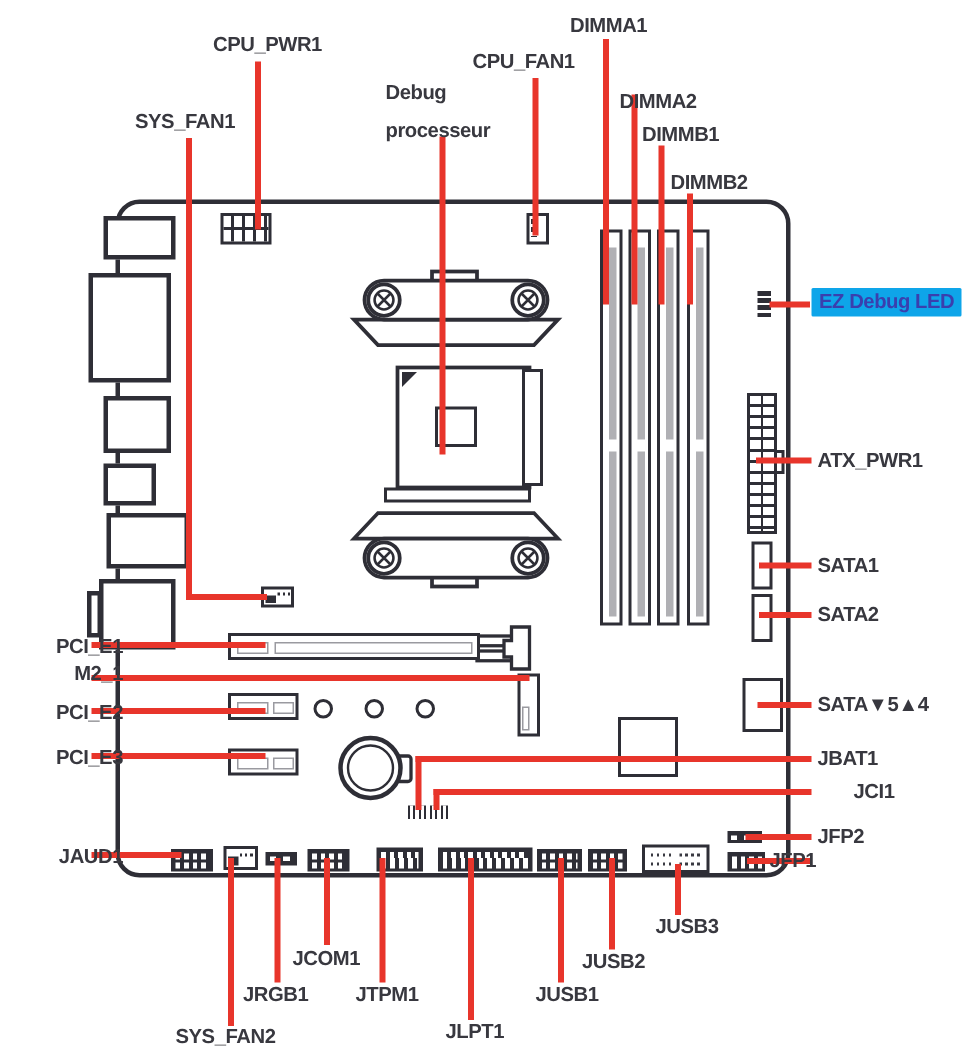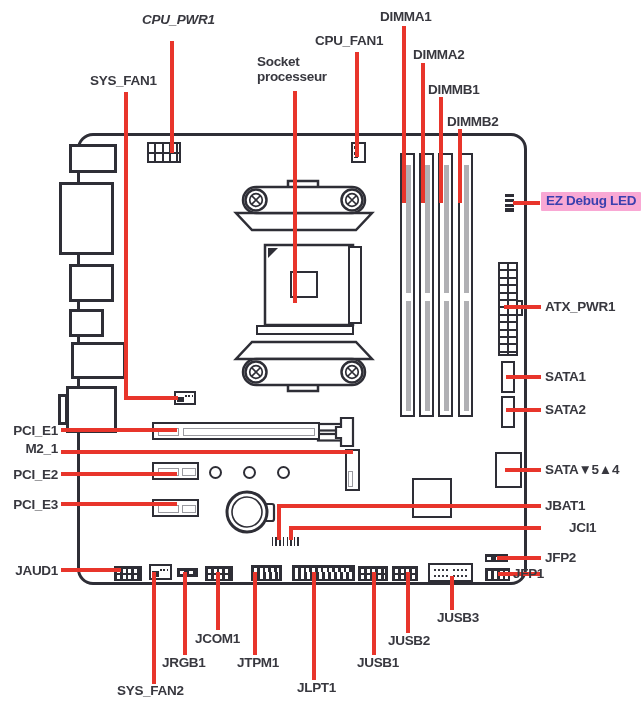--- a/index.html
+++ b/index.html
@@ -1,22 +1,22 @@
 <!DOCTYPE html>
 <html><head>
 <meta charset="utf-8">
 <style>
   html,body{margin:0;padding:0;background:#fff;}
   #canvas{position:relative;width:644px;height:707px;background:#fff;overflow:hidden;
           font-family:"Liberation Sans",sans-serif;}
   #canvas *{box-sizing:border-box;}
   .lbl{position:absolute;font-weight:700;font-size:13.5px;line-height:14px;color:#38383f;
        letter-spacing:-0.3px;white-space:nowrap;z-index:40;}
-  .lbl.right{width:50px;text-align:right;}
-  .hl{background:#f9a8d4;color:#3a3fae;padding:2px 5px 3px;border-radius:1px;}
+  .lbl.right{width:50px;text-align:right;margin-left:24px;}
+  .hl{background:#0ea5e9;color:#3a3fae;padding:2px 5px 3px;border-radius:1px;}
   .rl{position:absolute;background:#e8352b;z-index:30;}
   .wbox{position:absolute;background:#fff;border:2.5px solid #2e2e36;z-index:20;}
   .io{position:absolute;background:#fff;border:3px solid #2e2e36;z-index:20;}
   .hdr{position:absolute;background:#2e2e36;z-index:20;}
   .hdr .r{position:absolute;left:3px;right:3px;height:4px;
           background-image:repeating-linear-gradient(to right,#fff 0 3px,transparent 3px 5.7px);}
   .hdr .r.t{top:2.5px;} .hdr .r.b{bottom:2.5px;}
   .hdr .rb{position:absolute;left:3px;right:3px;bottom:2.5px;height:7px;
           background-image:repeating-linear-gradient(to right,#fff 0 3px,transparent 3px 6px);}
   .slot{position:absolute;background:#fff;border:2.5px solid #2e2e36;z-index:20;}
@@ -248,29 +248,29 @@
   <div class="rl" style="left:61px;top:568px;width:60px;height:4px;"></div>
   <div class="rl" style="left:152px;top:572px;width:4px;height:112px;"></div>
   <div class="rl" style="left:183px;top:572px;width:4px;height:83px;"></div>
   <div class="rl" style="left:216px;top:572px;width:4px;height:58px;"></div>
   <div class="rl" style="left:253px;top:572px;width:4px;height:83px;"></div>
   <div class="rl" style="left:312px;top:572px;width:4px;height:108px;"></div>
   <div class="rl" style="left:372px;top:572px;width:4px;height:83px;"></div>
   <div class="rl" style="left:406px;top:572px;width:4px;height:61px;"></div>
   <div class="rl" style="left:450px;top:576px;width:4px;height:34px;"></div>
 
-  <div class="lbl" style="left:142px;top:13px;font-style:italic;">CPU_PWR1</div>
+  <div class="lbl" style="left:142px;top:23px;">CPU_PWR1</div>
   <div class="lbl" style="left:90px;top:74px;">SYS_FAN1</div>
   <div class="lbl" style="left:257px;top:55px;">
-    <span style="display:block;">Socket</span>
-    <span style="display:block;margin-top:1px;">processeur</span>
+    <span style="display:block;">Debug</span>
+    <span style="display:block;margin-top:11px;">processeur</span>
   </div>
   <div class="lbl" style="left:315px;top:34px;">CPU_FAN1</div>
   <div class="lbl" style="left:380px;top:10px;">DIMMA1</div>
-  <div class="lbl" style="left:413px;top:48px;">DIMMA2</div>
+  <div class="lbl" style="left:413px;top:61px;">DIMMA2</div>
   <div class="lbl" style="left:428px;top:83px;">DIMMB1</div>
   <div class="lbl" style="left:447px;top:115px;">DIMMB2</div>
   <div class="lbl hl" style="left:541px;top:192px;">EZ Debug LED</div>
   <div class="lbl" style="left:545px;top:300px;">ATX_PWR1</div>
   <div class="lbl" style="left:545px;top:370px;">SATA1</div>
   <div class="lbl" style="left:545px;top:403px;">SATA2</div>
   <div class="lbl" style="left:545px;top:463px;">SATA▼5▲4</div>
   <div class="lbl" style="left:545px;top:499px;">JBAT1</div>
   <div class="lbl" style="left:569px;top:521px;">JCI1</div>
   <div class="lbl" style="left:545px;top:551px;">JFP2</div>

